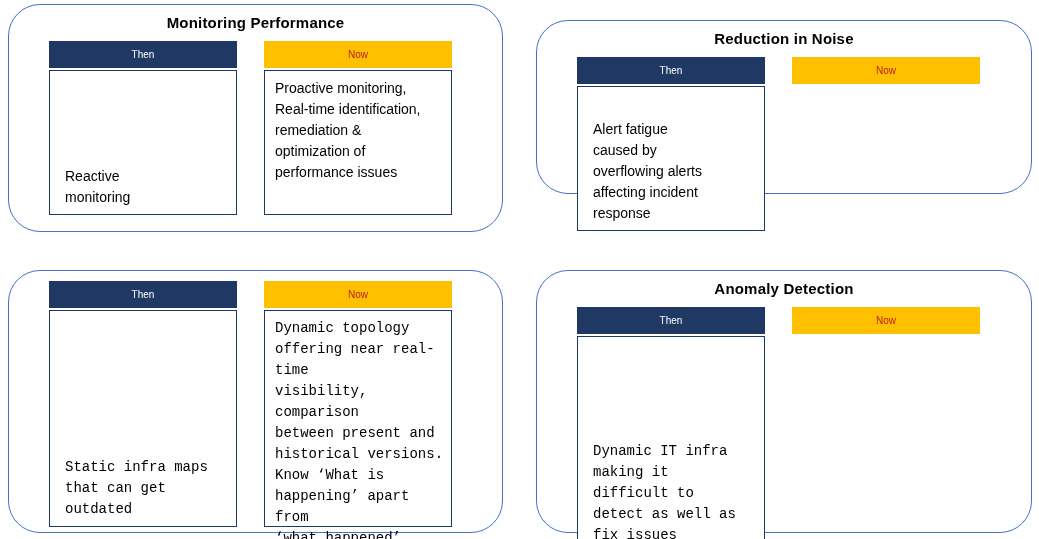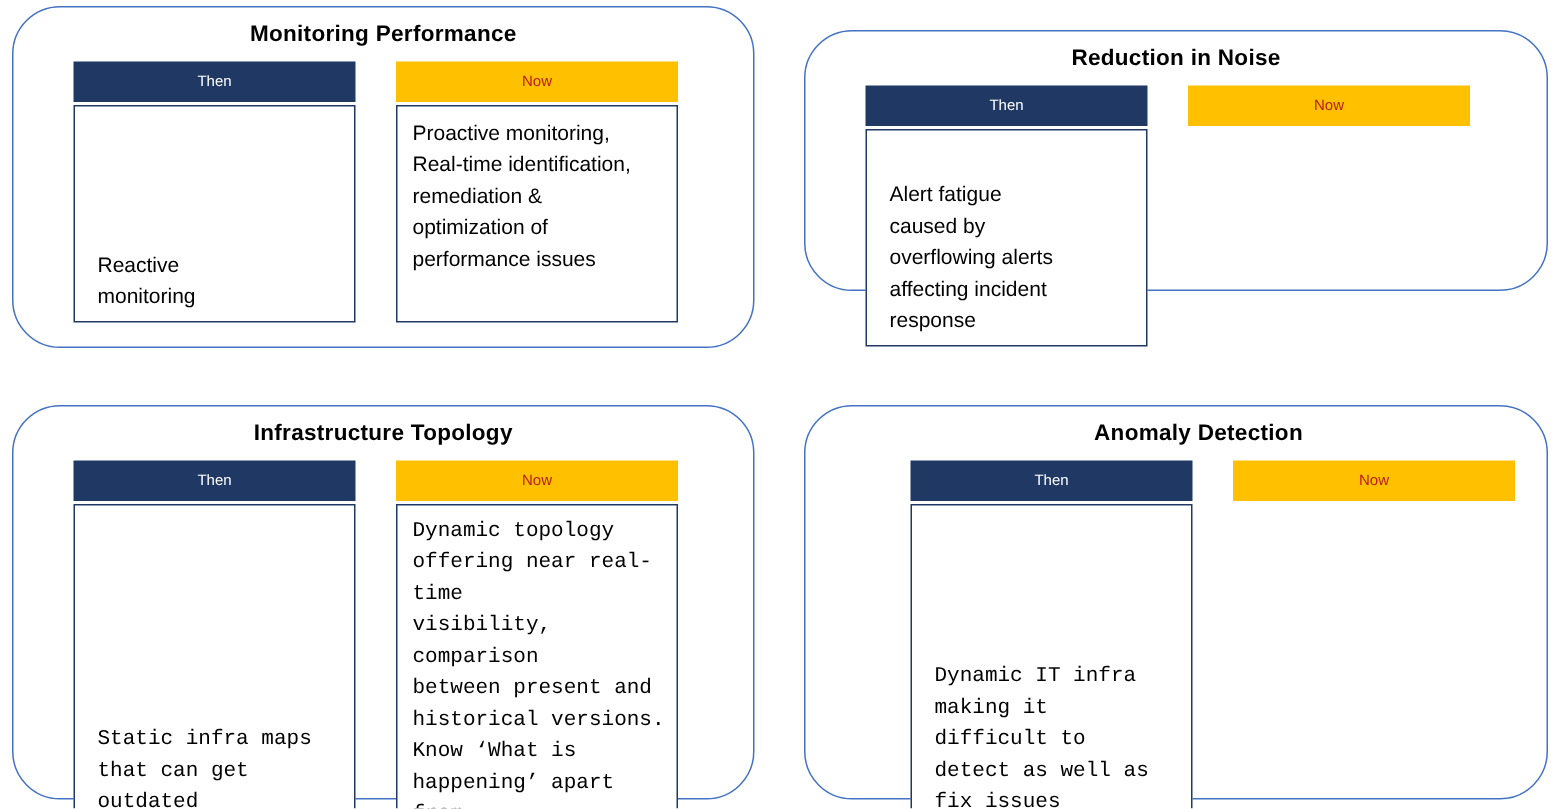--- a/index.html
+++ b/index.html
@@ -18,21 +18,21 @@
   .panel {
     position: absolute;
     border: 1.5px solid #4472C4;
     border-radius: 32px;
     background: #ffffff;
     box-sizing: border-box;
   }
   .panel.top-left     { left: 8px;   top: 4px;   width: 495px; height: 228px; }
   .panel.top-right    { left: 536px; top: 20px;   width: 496px; height: 174px; }
   .panel.bottom-left  { left: 8px;   top: 270px; width: 495px; height: 263px; }
-  .panel.bottom-right { left: 536px; top: 270px; width: 496px; height: 263px; padding-left: 30px; }
+  .panel.bottom-right { left: 536px; top: 270px; width: 496px; height: 263px; }
 
   .panel-title {
     text-align: center;
     font-size: 15px;
     font-weight: bold;
     color: #000000;
     margin-top: 9px;
     letter-spacing: 0.2px;
   }
   .columns {
@@ -119,21 +119,20 @@
 response</div>
         </div>
       </div>
       <div class="col">
         <div class="col-header now">Now</div>
       </div>
     </div>
   </div>
 
   <div class="panel bottom-left">
-    <div class="panel-title">Infrastructure Topology</div>
     <div class="columns">
       <div class="col">
         <div class="col-header then">Then</div>
         <div class="col-box then-box">
           <div>Static infra maps
 that can get
 outdated</div>
         </div>
       </div>
       <div class="col">

